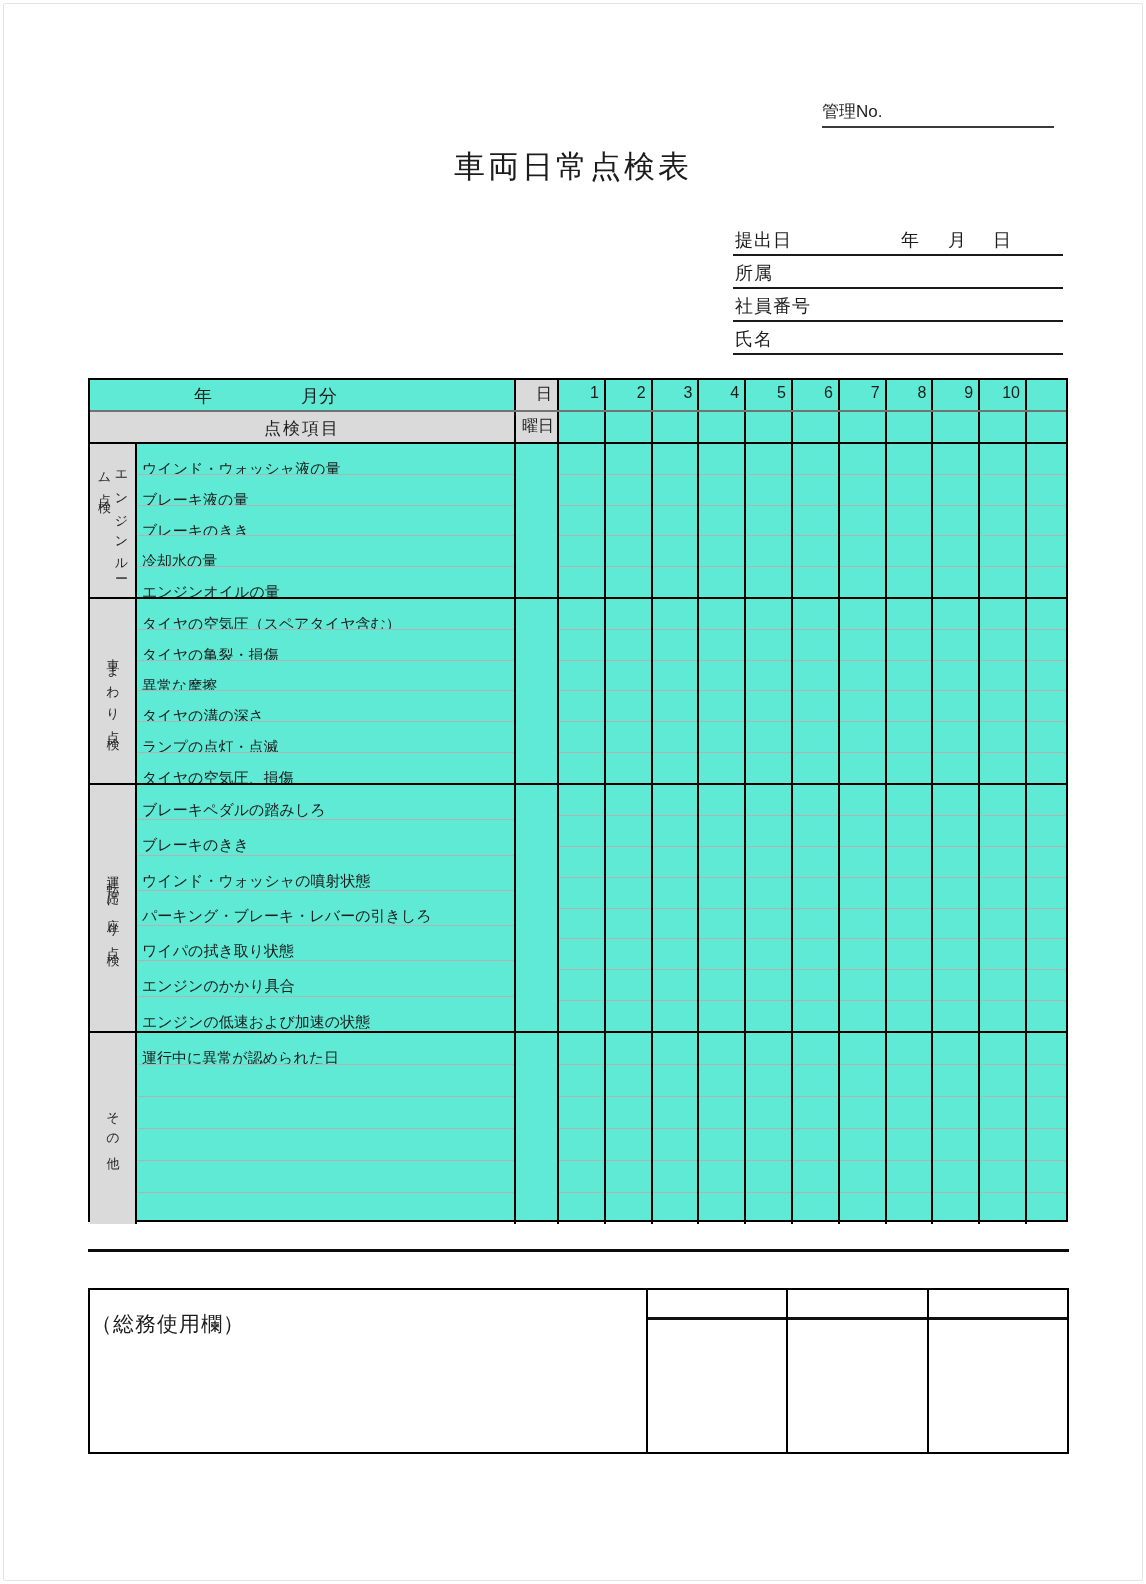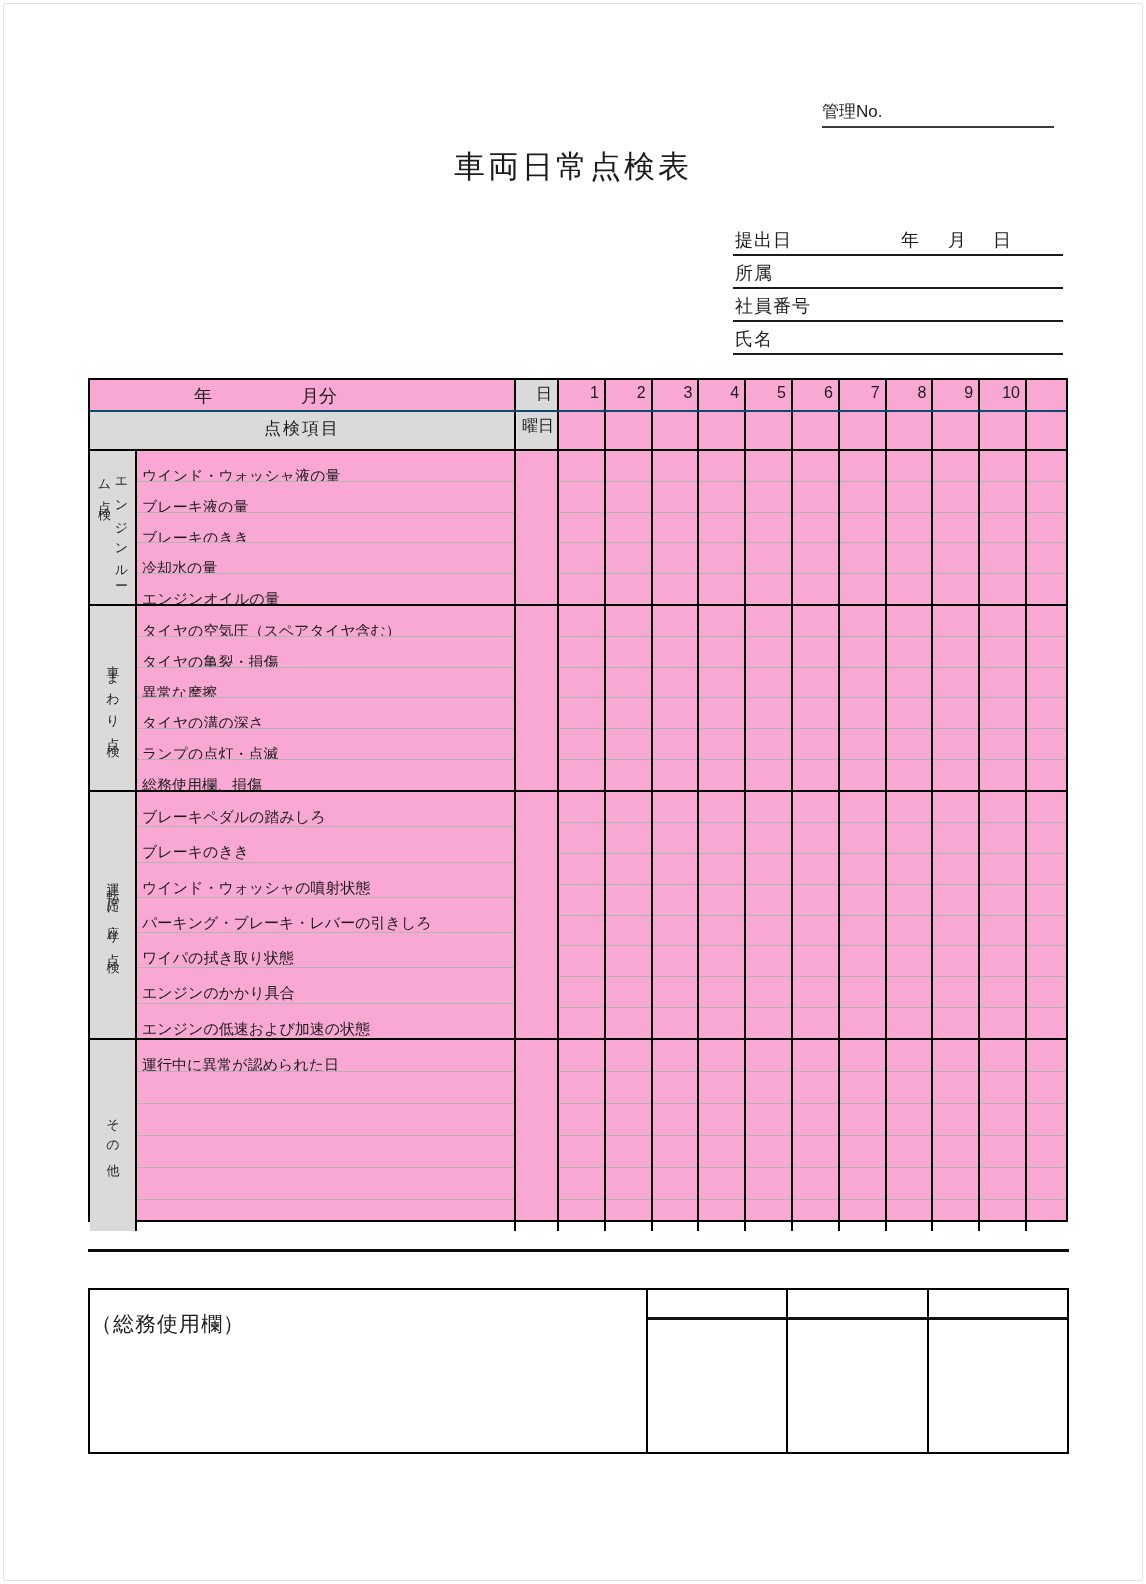--- a/index.html
+++ b/index.html
@@ -15,24 +15,24 @@
 
   
   .info{position:absolute;left:733px;top:223px;width:330px;}
   .info-row{position:relative;height:31px;border-bottom:2px solid #1a1a1a;}
   .ilabel{position:absolute;left:2px;top:5px;font-size:18px;letter-spacing:1px;}
   .suffix{position:absolute;top:5px;font-size:18px;}
   .s-year{left:168px;} .s-month{left:215px;} .s-day{left:260px;}
 
   
   .table{position:absolute;left:88px;top:378px;width:980px;height:844px;
-         border:2px solid #000;box-sizing:border-box;background:#f9a8d4;}
+         border:2px solid #000;box-sizing:border-box;background:#5eead4;}
   .trow{display:flex;box-sizing:border-box;}
   .thead1{height:30px;}
-  .thead2{height:39px;border-top:2px solid #0c4a6e;}
+  .thead2{height:32px;border-top:2px solid #737373;}
   .cell{box-sizing:border-box;}
   .gray{background:#dadada;}
   .ym{width:424px;font-size:18px;white-space:nowrap;padding-top:4px;}
   .ym-year{margin-left:104px;} .ym-month{margin-left:84px;}
   .itemsh{width:424px;text-align:center;font-size:17px;letter-spacing:2px;padding-top:5px;}
   .dayh{width:43px;border-left:2px solid #000;font-size:16px;padding-top:4px;text-align:center;}
   .dayh.num{text-align:right;padding-right:5px;}
   .wd{padding-left:3px;}
   .daystrip{flex:1;display:flex;}
   .hnum{flex:1;border-left:2px solid #000;box-sizing:border-box;text-align:right;
@@ -237,21 +237,21 @@
             <div class="catwrap">
               <span class="vline">車まわり点検</span>
             </div>
           </div>
           <div class="items">
             <div class="item">タイヤの空気圧（スペアタイヤ含む）</div>
             <div class="item bt">タイヤの亀裂・損傷</div>
             <div class="item bt">異常な摩擦</div>
             <div class="item bt">タイヤの溝の深さ</div>
             <div class="item bt">ランプの点灯・点滅</div>
-            <div class="item bt">総務使用欄、損傷</div>
+            <div class="item bt">タイヤの空気圧、損傷</div>
           </div>
           <div class="day0"></div>
           <div class="dcol">
             <div class="dc"></div>
             <div class="dc bt"></div>
             <div class="dc bt"></div>
             <div class="dc bt"></div>
             <div class="dc bt"></div>
             <div class="dc bt"></div>
           </div>

